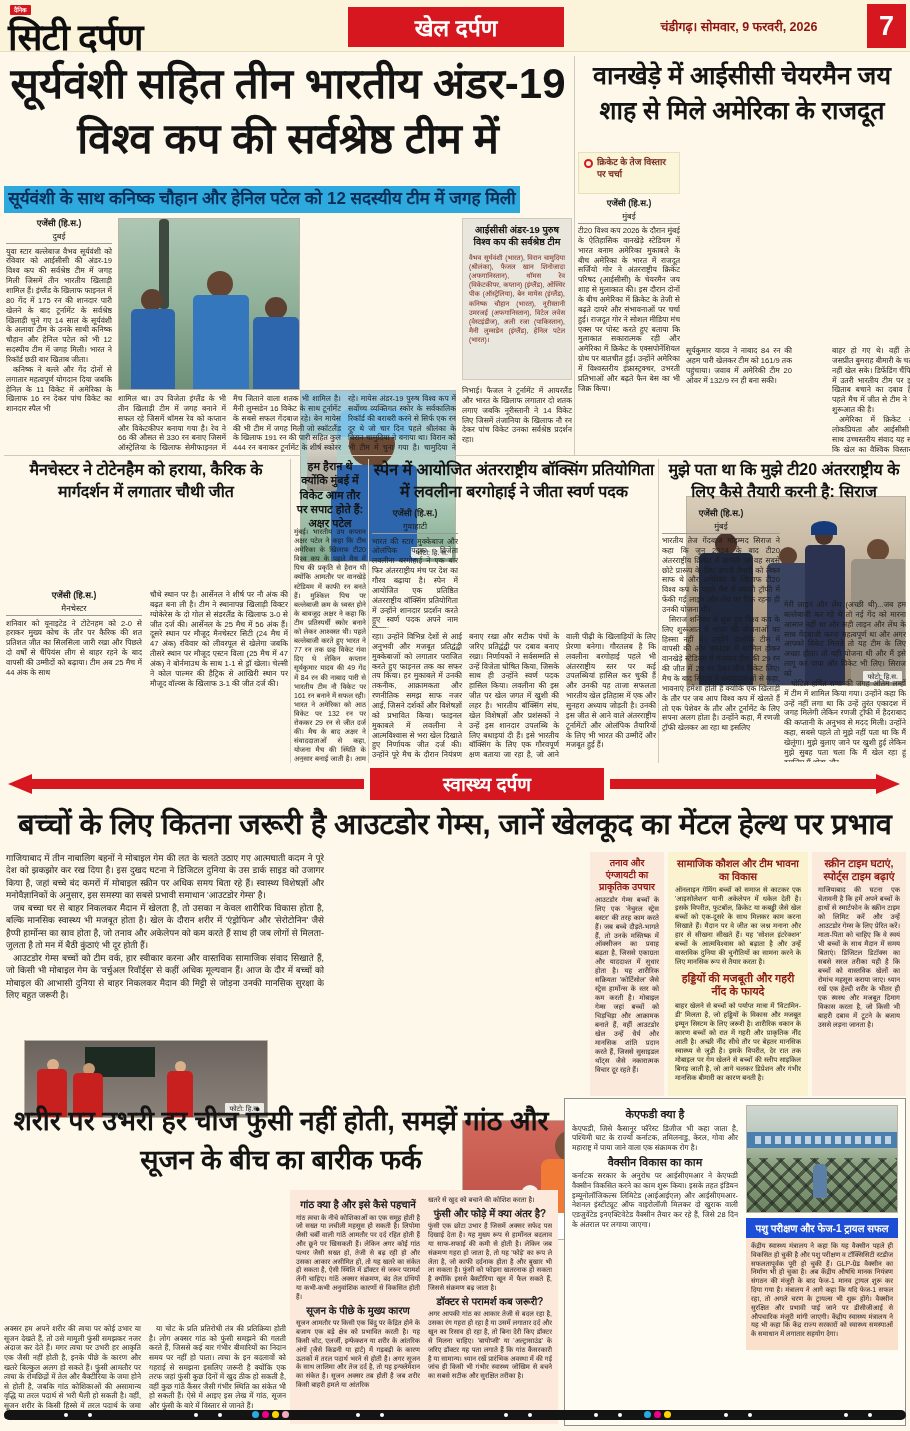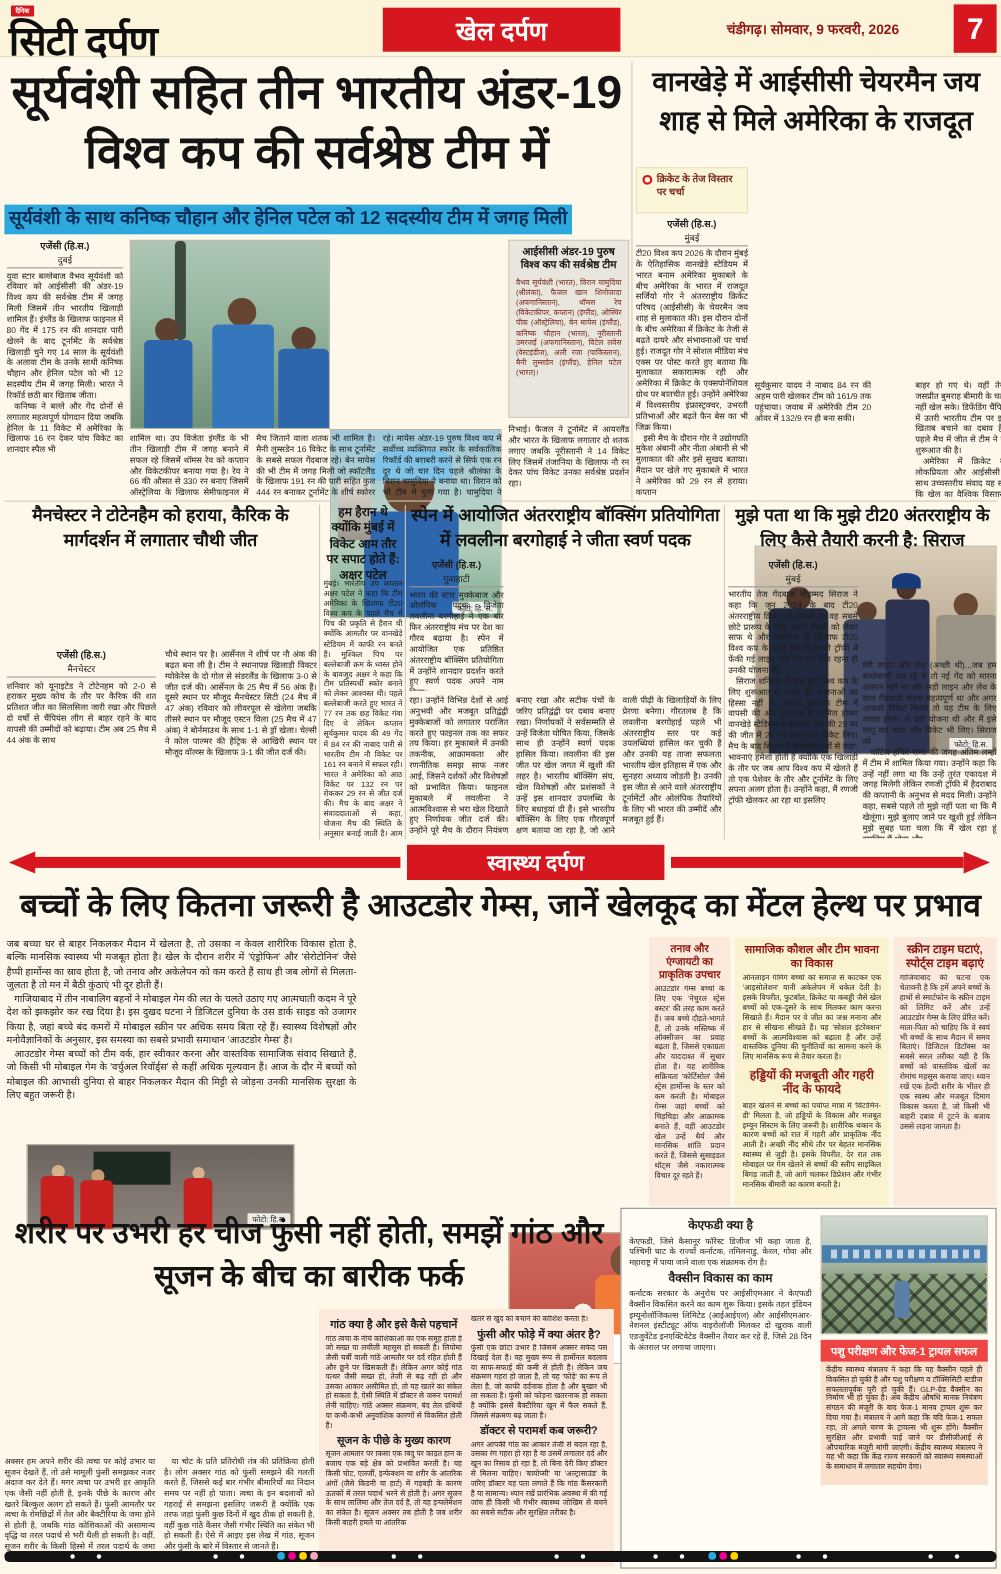--- a/index.html
+++ b/index.html
@@ -96,21 +96,20 @@
   <div class="fig" style="left:80px;top:66px;width:42px;height:124px;background:#3a4460"></div>
   <div class="head" style="left:128px;top:30px;width:18px;height:18px;background:#4c342a"></div>
   <div class="abs" style="left:124px;top:24px;width:26px;height:14px;background:#163a7a;border-radius:50% 50% 0 0"></div>
   <div class="fig" style="left:118px;top:48px;width:40px;height:142px;background:#2c3350"></div>
   <div class="head" style="left:180px;top:42px;width:22px;height:22px;background:#6b4a35"></div>
   <div class="fig" style="left:164px;top:62px;width:56px;height:128px;background:#9a9284"></div>
   <span class="cap">फोटो: हि.स.</span>
 </div>
 <div class="abs bt" style="left:578px;top:226px;width:102px;height:228px">
   <p>टी20 विश्व कप 2026 के दौरान मुंबई के ऐतिहासिक वानखेड़े स्टेडियम में भारत बनाम अमेरिका मुकाबले के बीच अमेरिका के भारत में राजदूत सर्जियो गोर ने अंतरराष्ट्रीय क्रिकेट परिषद (आईसीसी) के चेयरमैन जय शाह से मुलाकात की। इस दौरान दोनों के बीच अमेरिका में क्रिकेट के तेजी से बढ़ते दायरे और संभावनाओं पर चर्चा हुई। राजदूत गोर ने सोशल मीडिया मंच एक्स पर पोस्ट करते हुए बताया कि मुलाकात सकारात्मक रही और अमेरिका में क्रिकेट के एक्सपोनेंशियल ग्रोथ पर बातचीत हुई। उन्होंने अमेरिका में विश्वस्तरीय इंफ्रास्ट्रक्चर, उभरती प्रतिभाओं और बढ़ते फैन बेस का भी जिक्र किया।</p>
-    <p>इसी मैच के दौरान गोर ने उद्योगपति मुकेश अंबानी और नीता अंबानी से भी मुलाकात की और इसे सुखद बताया। मैदान पर खेले गए मुकाबले में भारत ने अमेरिका को 29 रन से हराया। कप्तान</p>
 </div>
 <div class="abs bt" style="left:686px;top:346px;width:106px;height:108px">
   <p>सूर्यकुमार यादव ने नाबाद 84 रन की अहम पारी खेलकर टीम को 161/9 तक पहुंचाया। जवाब में अमेरिकी टीम 20 ओवर में 132/9 रन ही बना सकी।</p>
 </div>
 <div class="abs bt" style="left:832px;top:346px;width:108px;height:108px">
   <p>बाहर हो गए थे। वहीं तेज गेंदबाज जसप्रीत बुमराह बीमारी के चलते यह मैच नहीं खेल सके। डिफेंडिंग चैंपियन के रूप में उतरी भारतीय टीम पर इस बार भी खिताब बचाने का दबाव है। हालांकि पहले मैच में जीत से टीम ने सकारात्मक शुरूआत की है।</p>
     <p>अमेरिका में क्रिकेट की बढ़ती लोकप्रियता और आईसीसी नेतृत्व के साथ उच्चस्तरीय संवाद यह संकेत देते हैं कि खेल का वैश्विक विस्तार नई दिशा पकड़ रहा है।</p>
 </div>
 
 <div class="hrule" style="left:4px;top:455px;width:902px"></div>
@@ -195,22 +194,22 @@
 <div class="abs redbar" style="left:370px;top:768px;width:234px;height:32px;display:flex;align-items:center;justify-content:center">
     <span style="color:#fff;font-size:19px;font-weight:900">स्वास्थ्य दर्पण</span>
   </div>
 <div class="abs" style="left:610px;top:772px;width:292px;height:24px">
   <div class="abs redbar" style="left:0;top:7px;width:266px;height:10px"></div>
   <div class="abs" style="left:266px;top:2px;width:0;height:0;border-top:10px solid transparent;border-bottom:10px solid transparent;border-left:24px solid #d6171f"></div>
 </div>
 
 <div class="abs hl" style="left:4px;top:806px;width:902px;font-size:29px;line-height:1.25"><span>बच्चों के लिए कितना जरूरी है आउटडोर गेम्स, जानें खेलकूद का मेंटल हेल्थ पर प्रभाव</span></div>
 <div class="abs bt" style="left:6px;top:852px;width:318px;height:244px;font-size:8.8px;line-height:1.42">
+  <p>गाजियाबाद में तीन नाबालिग बहनों ने मोबाइल गेम की लत के चलते उठाए गए आत्मघाती कदम ने पूरे देश को झकझोर कर रख दिया है। इस दुखद घटना ने डिजिटल दुनिया के उस डार्क साइड को उजागर किया है, जहां बच्चे बंद कमरों में मोबाइल स्क्रीन पर अधिक समय बिता रहे हैं। स्वास्थ्य विशेषज्ञों और मनोवैज्ञानिकों के अनुसार, इस समस्या का सबसे प्रभावी समाधान 'आउटडोर गेम्स' है।</p>
   <p>जब बच्चा घर से बाहर निकलकर मैदान में खेलता है, तो उसका न केवल शारीरिक विकास होता है, बल्कि मानसिक स्वास्थ्य भी मजबूत होता है। खेल के दौरान शरीर में 'एंड्रोफिन' और 'सेरोटोनिन' जैसे हैप्पी हार्मोन्स का स्राव होता है, जो तनाव और अकेलेपन को कम करते हैं साथ ही जब लोगों से मिलता-जुलता है तो मन में बैठी कुंठाएं भी दूर होती हैं।</p>
-  <p>गाजियाबाद में तीन नाबालिग बहनों ने मोबाइल गेम की लत के चलते उठाए गए आत्मघाती कदम ने पूरे देश को झकझोर कर रख दिया है। इस दुखद घटना ने डिजिटल दुनिया के उस डार्क साइड को उजागर किया है, जहां बच्चे बंद कमरों में मोबाइल स्क्रीन पर अधिक समय बिता रहे हैं। स्वास्थ्य विशेषज्ञों और मनोवैज्ञानिकों के अनुसार, इस समस्या का सबसे प्रभावी समाधान 'आउटडोर गेम्स' है।</p>
   <p>आउटडोर गेम्स बच्चों को टीम वर्क, हार स्वीकार करना और वास्तविक सामाजिक संवाद सिखाते हैं, जो किसी भी मोबाइल गेम के 'वर्चुअल रिवॉर्ड्स' से कहीं अधिक मूल्यवान हैं। आज के दौर में बच्चों को मोबाइल की आभासी दुनिया से बाहर निकलकर मैदान की मिट्टी से जोड़ना उनकी मानसिक सुरक्षा के लिए बहुत जरूरी है।</p>
 </div>
 
 <div class="abs" style="left:590px;top:852px;width:74px;height:244px;background:#fbe9dc;padding:5px 5px;overflow:hidden">
   <div class="secttl" style="font-size:9.5px">तनाव और एंग्जायटी का प्राकृतिक उपचार</div>
   <div class="bt" style="font-size:6.9px">आउटडोर गेम्स बच्चों के लिए एक 'नेचुरल स्ट्रेस बस्टर' की तरह काम करते हैं। जब बच्चे दौड़ते-भागते हैं, तो उनके मस्तिष्क में ऑक्सीजन का प्रवाह बढ़ता है, जिससे एकाग्रता और याददाश्त में सुधार होता है। यह शारीरिक सक्रियता 'कोर्टिसोल' जैसे स्ट्रेस हार्मोन्स के स्तर को कम करती है। मोबाइल गेम्स जहां बच्चों को चिड़चिड़ा और आक्रामक बनाते हैं, वहीं आउटडोर खेल उन्हें धैर्य और मानसिक शांति प्रदान करते हैं, जिससे सुसाइडल थॉट्स जैसे नकारात्मक विचार दूर रहते हैं।</div>
 </div>
 <div class="abs" style="left:668px;top:852px;width:140px;height:244px;background:#fbf3cf;padding:6px 7px;overflow:hidden">
   <div class="secttl" style="font-size:10px">सामाजिक कौशल और टीम भावना का विकास</div>
   <div class="bt" style="font-size:6.9px;margin-bottom:5px">ऑनलाइन गेमिंग बच्चों को समाज से काटकर एक 'आइसोलेशन' यानी अकेलेपन में धकेल देती है। इसके विपरीत, फुटबॉल, क्रिकेट या कबड्डी जैसे खेल बच्चों को एक-दूसरे के साथ मिलकर काम करना सिखाते हैं। मैदान पर वे जीत का जश्न मनाना और हार से सीखना सीखते हैं। यह 'सोशल इंटरेक्शन' बच्चों के आत्मविश्वास को बढ़ाता है और उन्हें वास्तविक दुनिया की चुनौतियों का सामना करने के लिए मानसिक रूप से तैयार करता है।</div>
@@ -252,21 +251,21 @@
       <div class="blkttl" style="font-size:11px">वैक्सीन विकास का काम</div>
       <div class="bt" style="font-size:7.4px">कर्नाटक सरकार के अनुरोध पर आईसीएमआर ने केएफडी वैक्सीन विकसित करने का काम शुरू किया। इसके तहत इंडियन इम्यूनोलॉजिकल्स लिमिटेड (आईआईएल) और आईसीएमआर-नेशनल इंस्टीट्यूट ऑफ वाइरोलॉजी मिलकर दो खुराक वाली एडजुवेंटेड इनएक्टिवेटेड वैक्सीन तैयार कर रहे हैं, जिसे 28 दिन के अंतराल पर लगाया जाएगा।</div>
     </div>
     <div style="width:152px">
       <div class="ph" style="width:152px;height:108px;background:linear-gradient(180deg,#cfd8d2 0%,#b9c6ba 30%,#8aa07e 55%,#6f8764 100%)">
         <div class="abs" style="left:0;top:26px;width:152px;height:16px;background:#4a7fae"></div>
         <div class="abs" style="left:8px;top:30px;width:136px;height:8px;background:repeating-linear-gradient(90deg,#dfe8f0 0 6px,transparent 6px 10px);opacity:.8"></div>
         <div class="abs" style="left:0;top:52px;width:152px;height:56px;background:repeating-linear-gradient(45deg,rgba(30,35,30,.55) 0 3px,transparent 3px 12px),repeating-linear-gradient(-45deg,rgba(30,35,30,.55) 0 3px,transparent 3px 12px)"></div>
         <div class="fig" style="left:66px;top:58px;width:14px;height:34px;background:#5b7fa5"></div>
       </div>
-      <div style="margin-top:5px;background:#ef4444;color:#fffdf5;font-weight:900;font-size:10px;text-align:center;padding:3px 2px"><span>पशु परीक्षण और फेज-1 ट्रायल सफल</span></div>
+      <div style="margin-top:5px;background:#1d4ed8;color:#fffdf5;font-weight:900;font-size:10px;text-align:center;padding:3px 2px"><span>पशु परीक्षण और फेज-1 ट्रायल सफल</span></div>
       <div class="bt" style="background:#fbe0cc;font-size:6.8px;padding:4px 5px;height:112px">
           <p>केंद्रीय स्वास्थ्य मंत्रालय ने कहा कि यह वैक्सीन पहले ही विकसित हो चुकी है और पशु परीक्षण व टॉक्सिसिटी स्टडीज सफलतापूर्वक पूरी हो चुकी हैं। GLP-ग्रेड वैक्सीन का निर्माण भी हो चुका है। अब केंद्रीय औषधि मानक नियंत्रण संगठन की मंजूरी के बाद फेज-1 मानव ट्रायल शुरू कर दिया गया है। मंत्रालय ने आगे कहा कि यदि फेज-1 सफल रहा, तो अगले चरण के ट्रायल्स भी शुरू होंगे। वैक्सीन सुरक्षित और प्रभावी पाई जाने पर डीसीजीआई से औपचारिक मंजूरी मांगी जाएगी। केंद्रीय स्वास्थ्य मंत्रालय ने यह भी कहा कि केंद्र राज्य सरकारों को स्वास्थ्य समस्याओं के समाधान में लगातार सहयोग देगा।</p>
         </div>
     </div>
   </div>
 </div>
 
 <div class="abs" style="left:4px;top:1410px;width:902px;height:10px;background:#141414;border-radius:5px">
   <div class="dot" style="left:60px;top:3px;width:4px;height:4px;background:#fff"></div>
   <div class="dot" style="left:84px;top:3px;width:4px;height:4px;background:#fff"></div>

